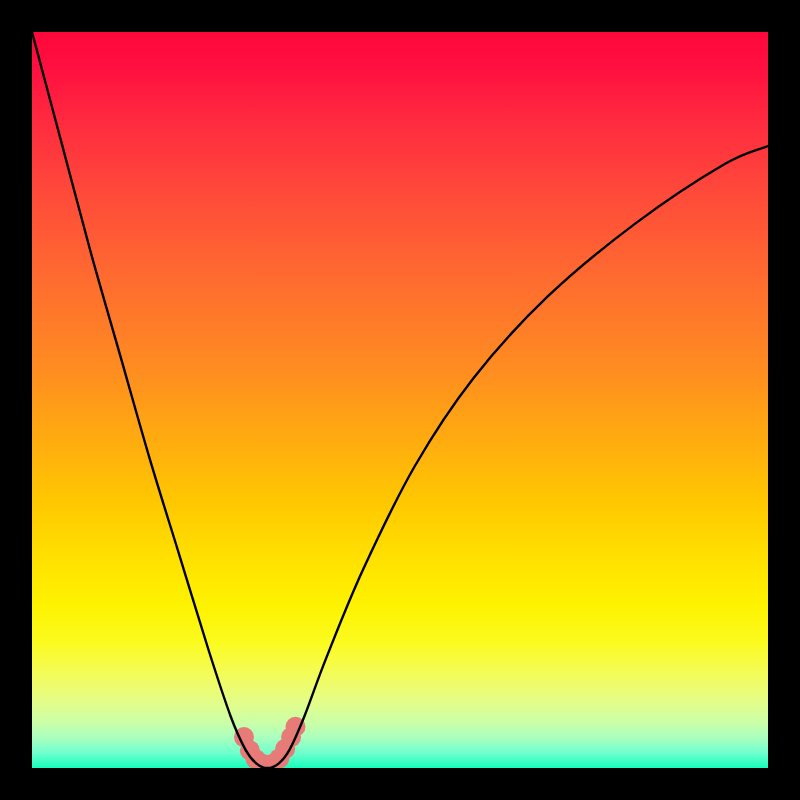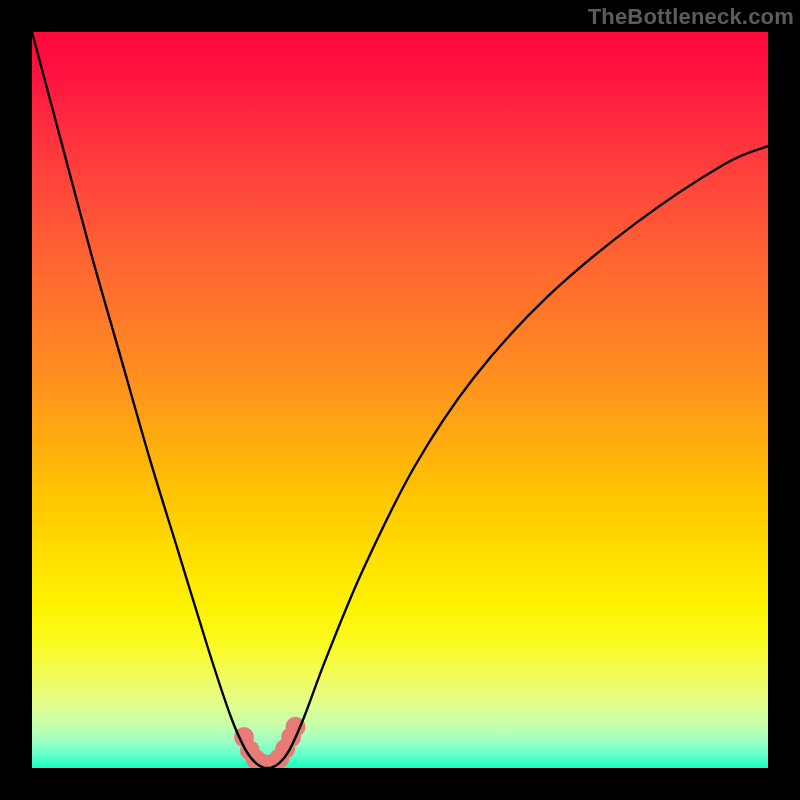--- a/index.html
+++ b/index.html
@@ -64,21 +64,20 @@
     font-size: 22px;
     font-weight: 600;
     color: #5c5c5c;
     letter-spacing: 0.2px;
   }
 </style>
 </head>
 <body>
 
 <div class="frame">
-  <div class="attrib">TheBottleneck.com</div>
   <div class="plot">
     <div class="gradient"></div>
     <svg class="curve" viewBox="0 0 736 736" preserveAspectRatio="none">
       <g id="markers-group">
           <circle cx="211.97" cy="705.09" r="10" fill="#e77b77"></circle>
           <circle cx="217.86" cy="718.34" r="10" fill="#e77b77"></circle>
           <circle cx="223.74" cy="727.17" r="10" fill="#e77b77"></circle>
           <circle cx="229.63" cy="731.58" r="10" fill="#e77b77"></circle>
           <circle cx="235.52" cy="733.06" r="10" fill="#e77b77"></circle>
           <circle cx="241.41" cy="731.58" r="10" fill="#e77b77"></circle>

